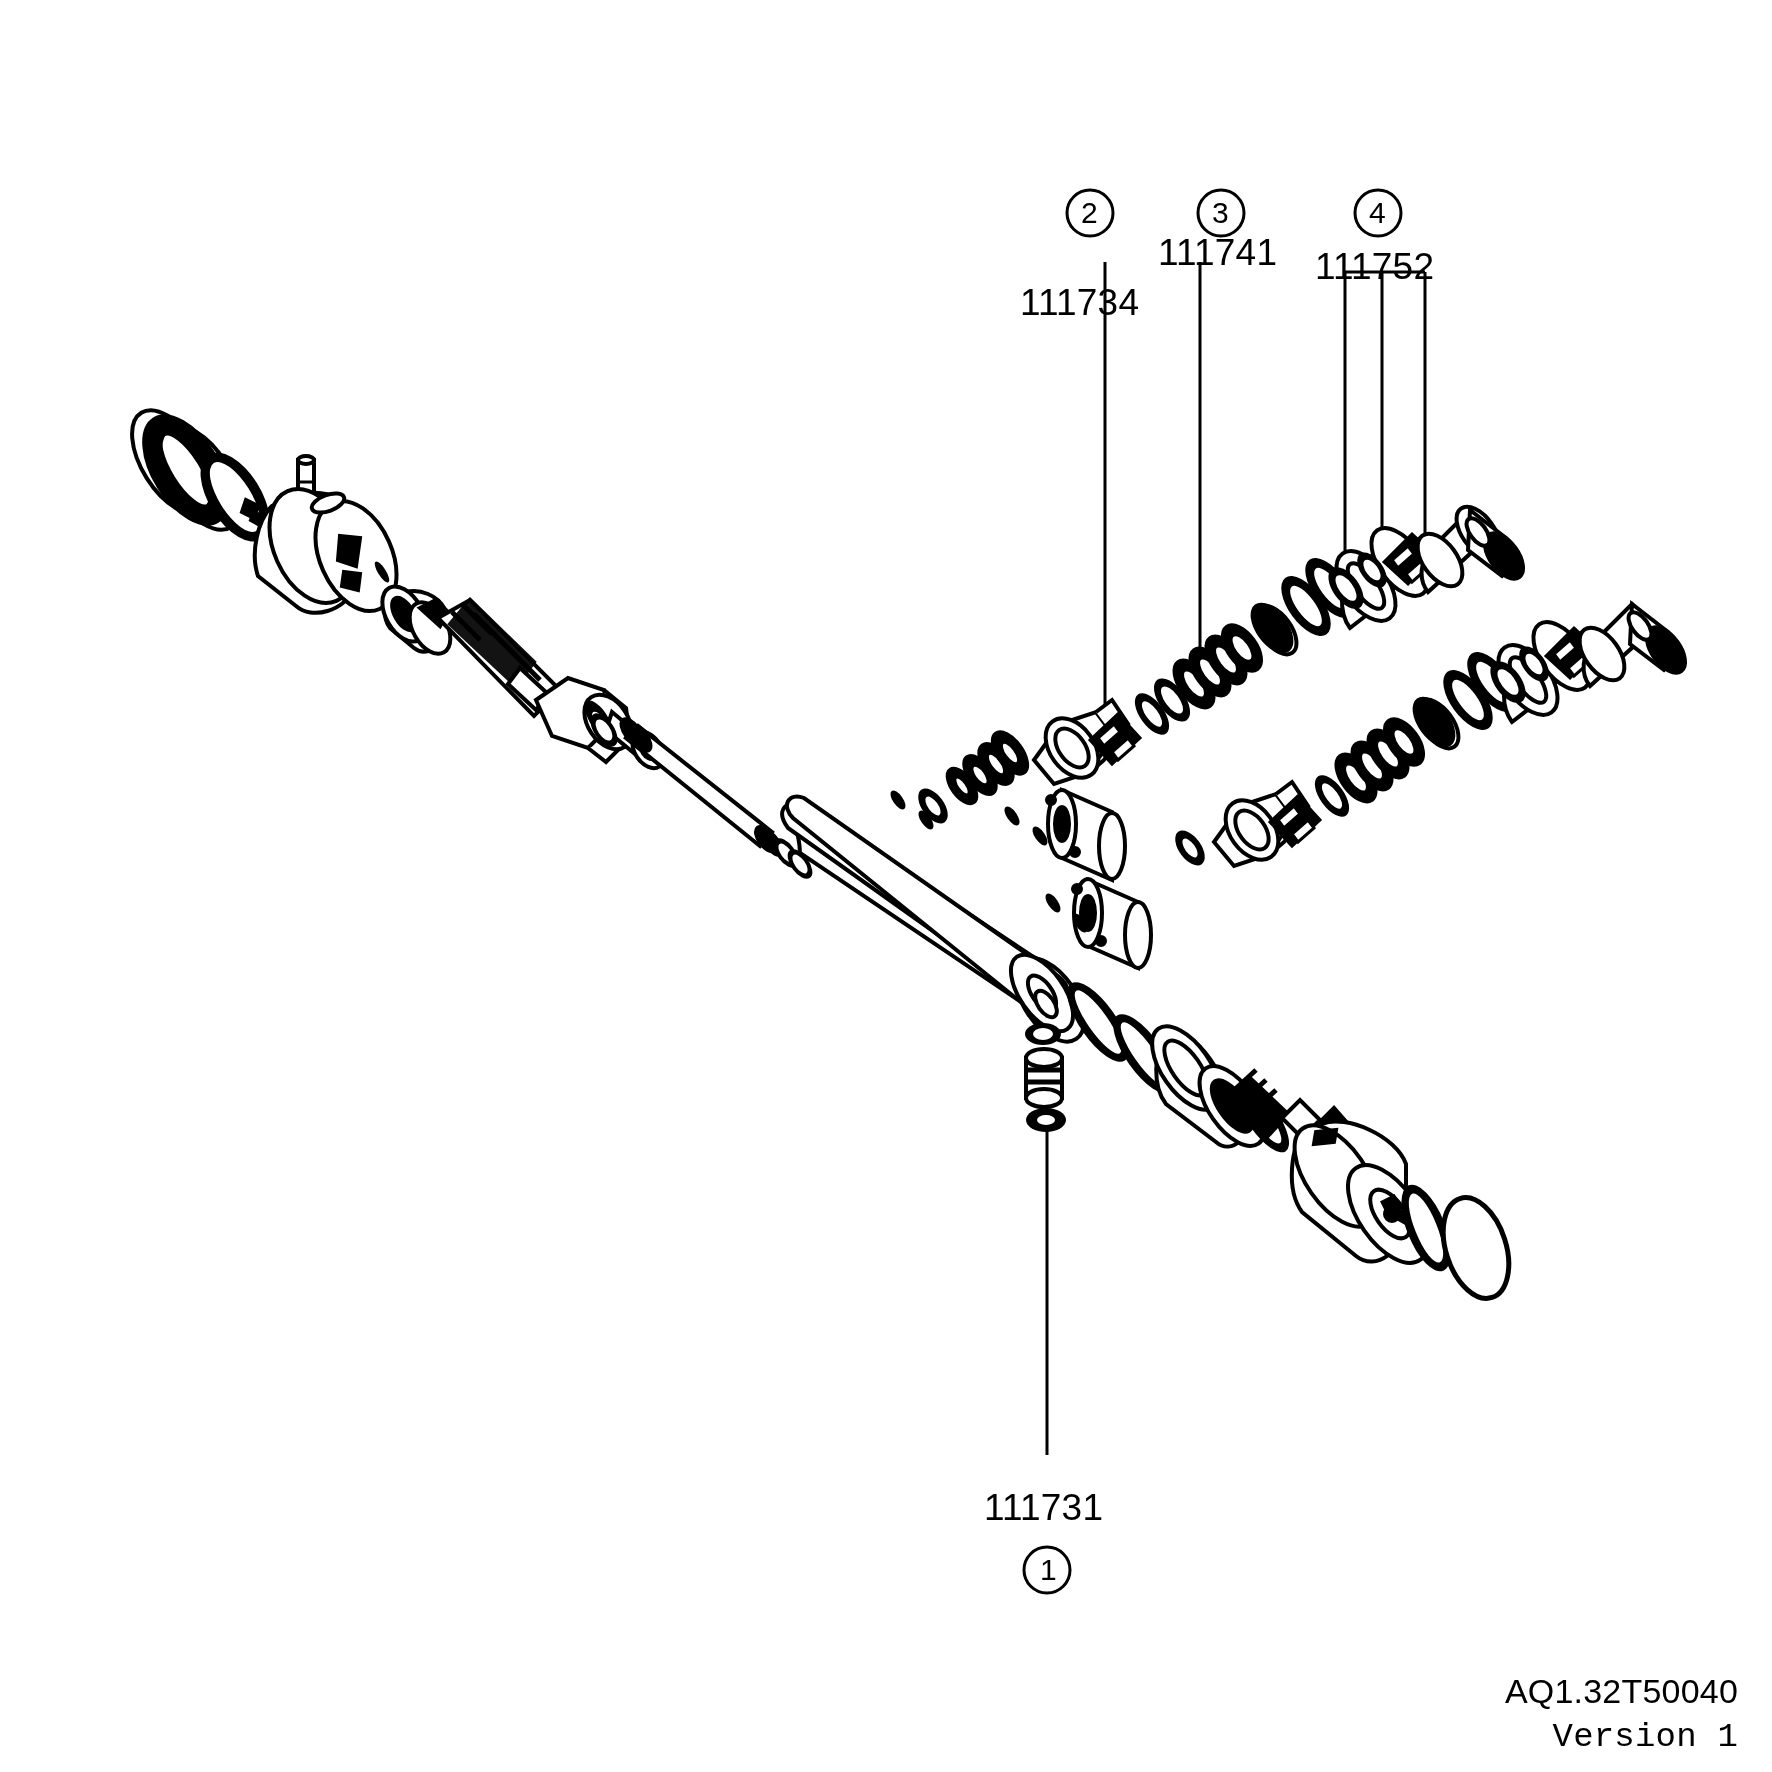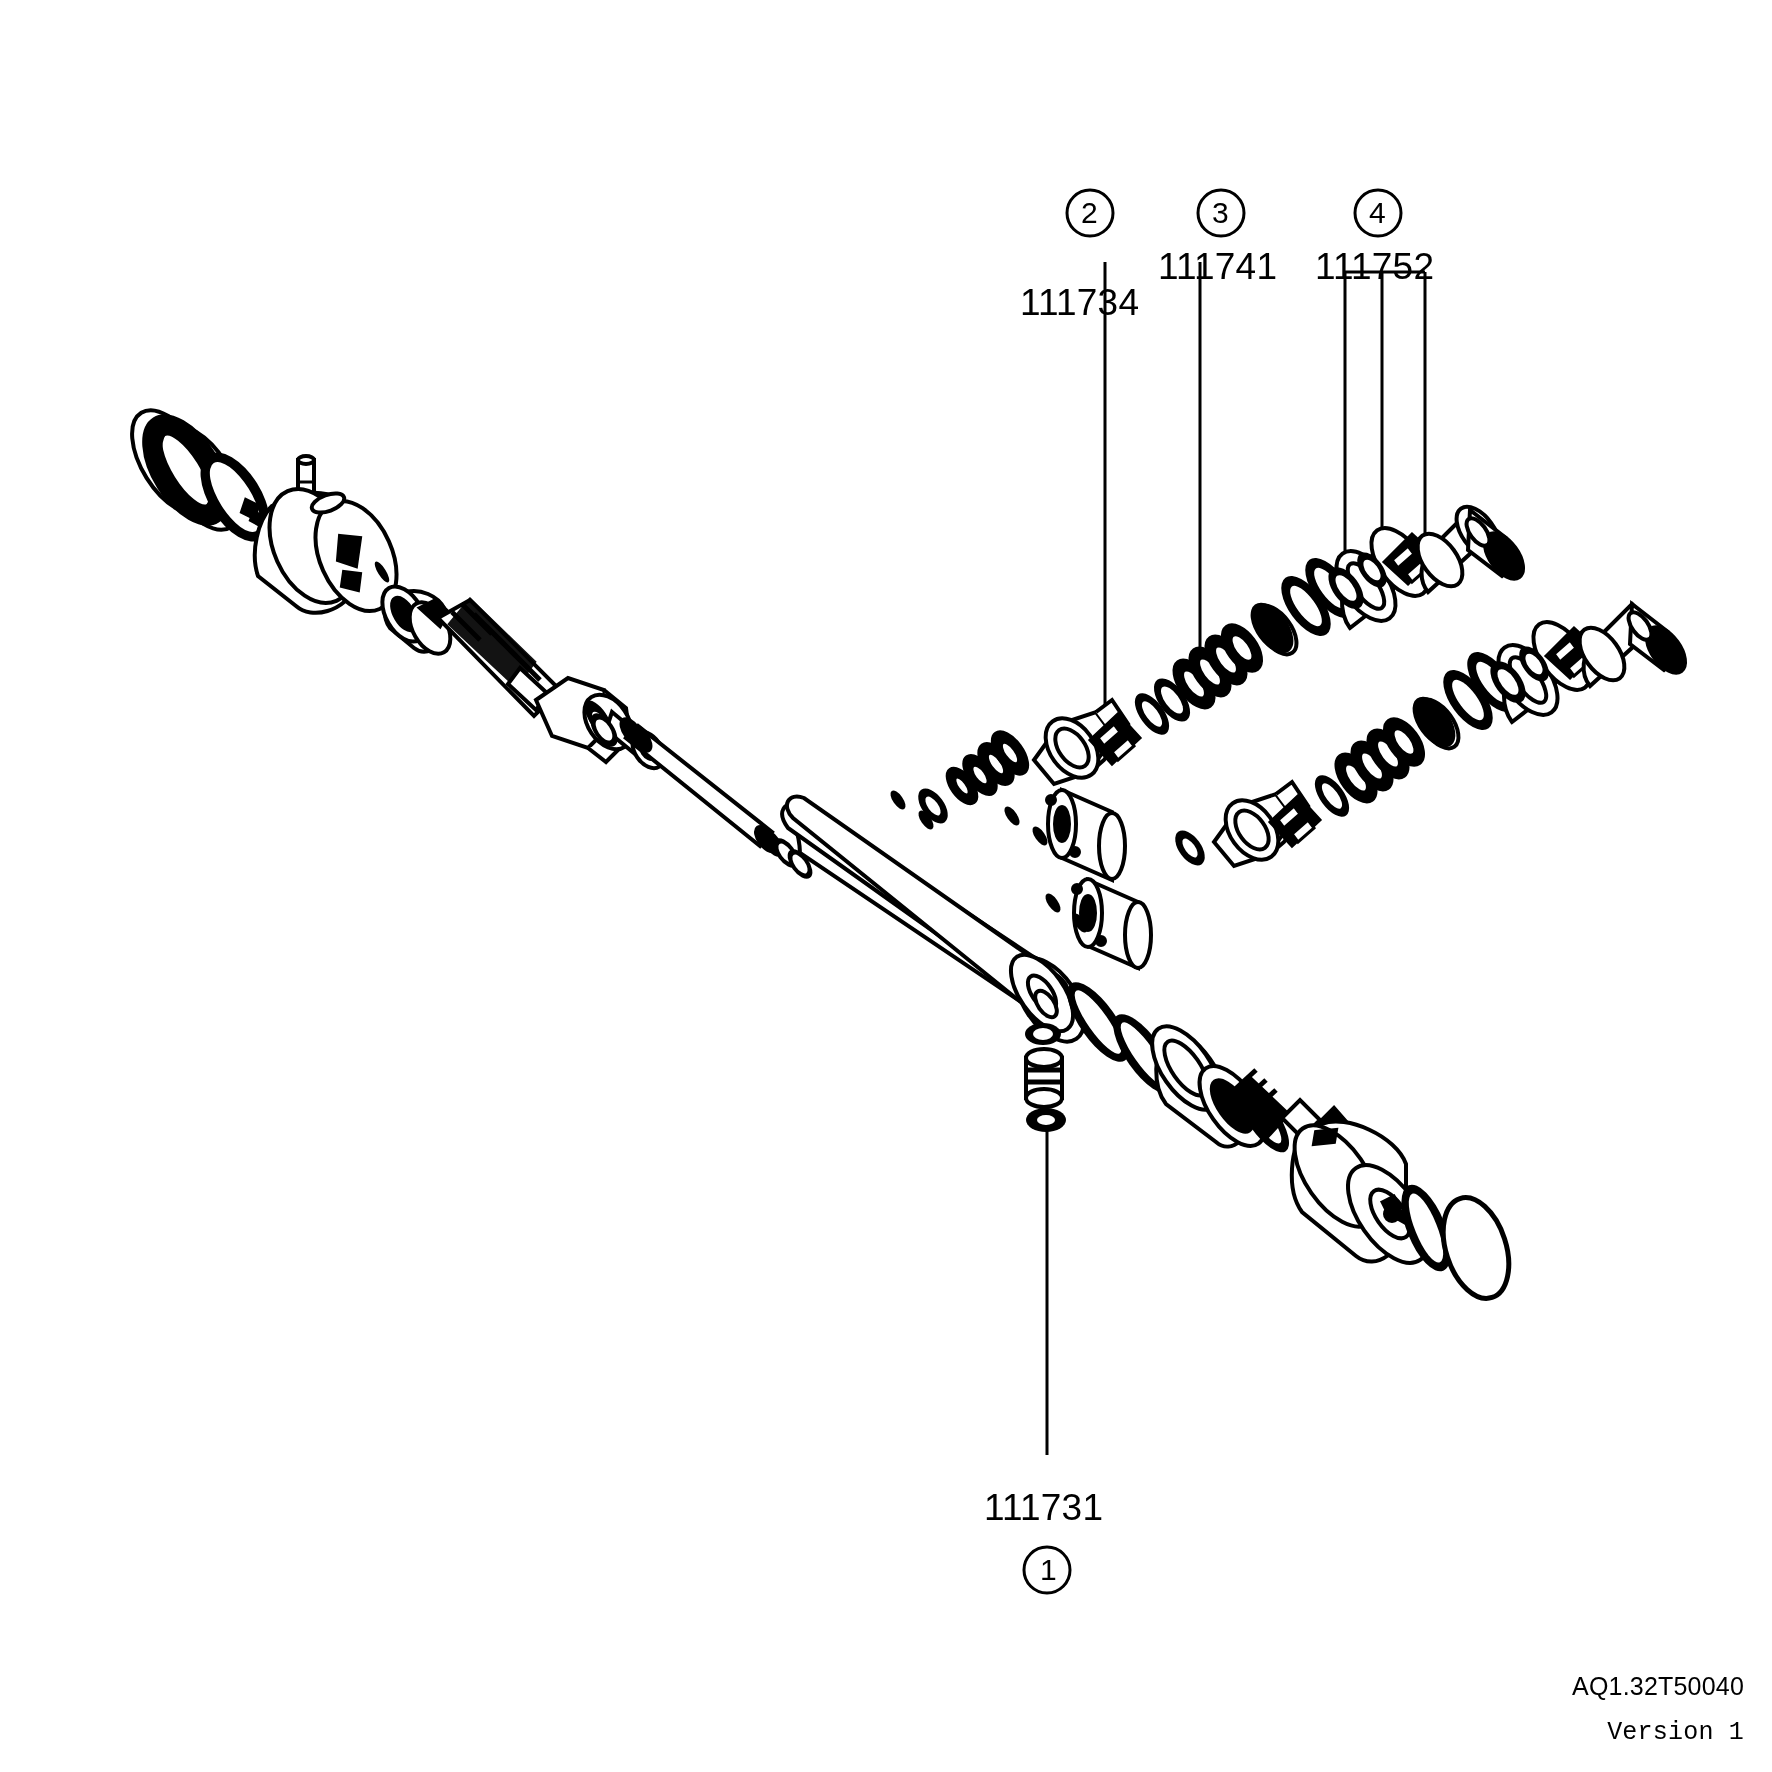--- a/index.html
+++ b/index.html
@@ -1,21 +1,21 @@
 <!DOCTYPE html>
 <html><head>
 <meta charset="utf-8">
 <style>
   html,body{margin:0;padding:0;background:#ffffff;}
   body{width:1772px;height:1772px;position:relative;overflow:hidden;
        font-family:"Liberation Sans","DejaVu Sans",sans-serif;color:#000;}
   #stage{position:absolute;inset:0;width:1772px;height:1772px;}
   svg.draw{position:absolute;left:0;top:0;width:1772px;height:1772px;}
   .lbl{position:absolute;white-space:nowrap;font-size:37px;letter-spacing:.2px;color:#000;}
-  .footer{position:absolute;right:28px;font-size:25px;letter-spacing:.2px;}
+  .footer{position:absolute;right:34px;font-size:34px;letter-spacing:.2px;}
   .ftl1{top:1672px;}
   .ftl2{top:1718px;font-family:Liberation Mono, monospace;}
   .calloutnum{font-size:30px;}
 </style>
 </head>
 <body>
 
 <div id="stage">
 
   <svg class="draw" viewBox="0 0 1772 1772">
@@ -461,21 +461,21 @@
       </g>
     </g>
 
     <g>
       <ellipse cx="1046" cy="1004" rx="8" ry="15" transform="rotate(-35 1046 1004)" fill="#fff" stroke="#000" stroke-width="4"></ellipse>
     </g>
 
   </svg>
 
   <div class="lbl" style="left:1020px;top:246px;margin-top:36px;">111734</div>
-  <div class="lbl" style="left:1158px;top:246px;text-align:right;">111741</div>
+  <div class="lbl" style="left:1158px;top:232px;text-align:right;">111741</div>
   <div class="lbl" style="left:1315px;top:246px;">111752</div>
   <div class="lbl" style="left:984px;top:1487px;text-align:right;">111731</div>
 
   <div class="lbl calloutnum" style="left:1081px;top:196px;">2</div>
   <div class="lbl calloutnum" style="left:1212px;top:196px;">3</div>
   <div class="lbl calloutnum" style="left:1369px;top:196px;">4</div>
   <div class="lbl calloutnum" style="left:1040px;top:1553px;">1</div>
 
   <div class="footer ftl1">AQ1.32T50040</div>
   <div class="footer ftl2">Version 1</div>

